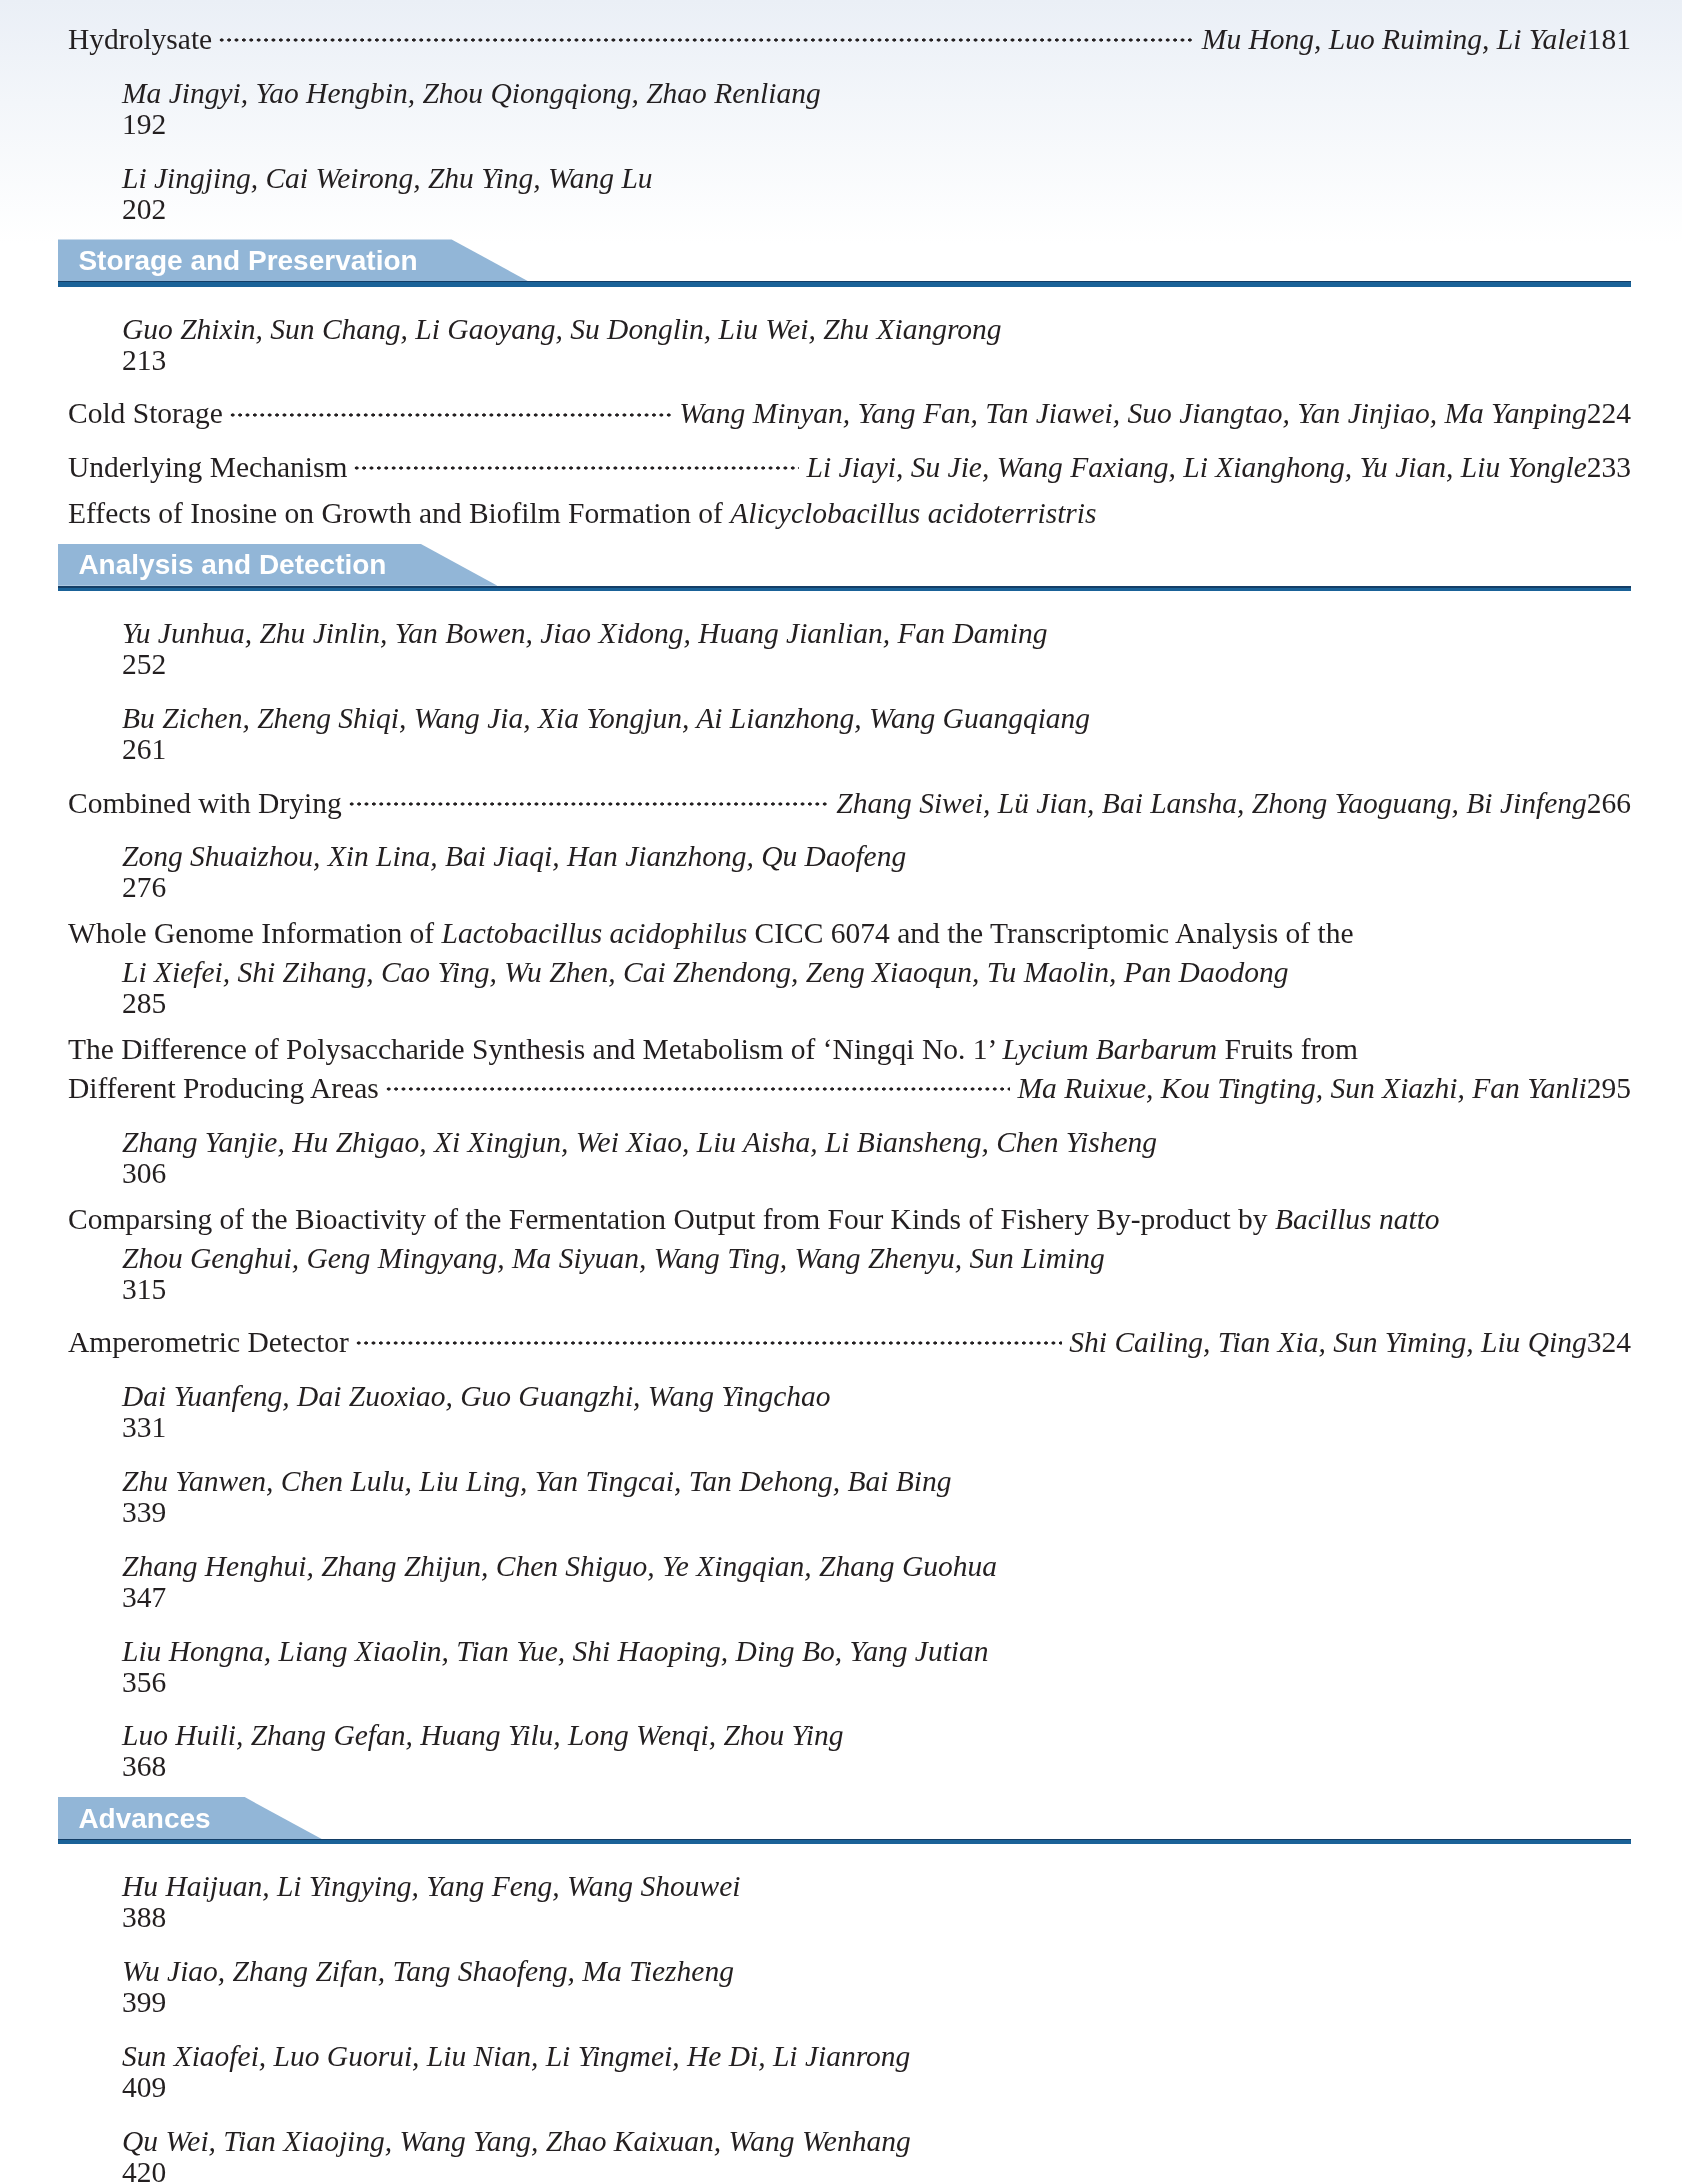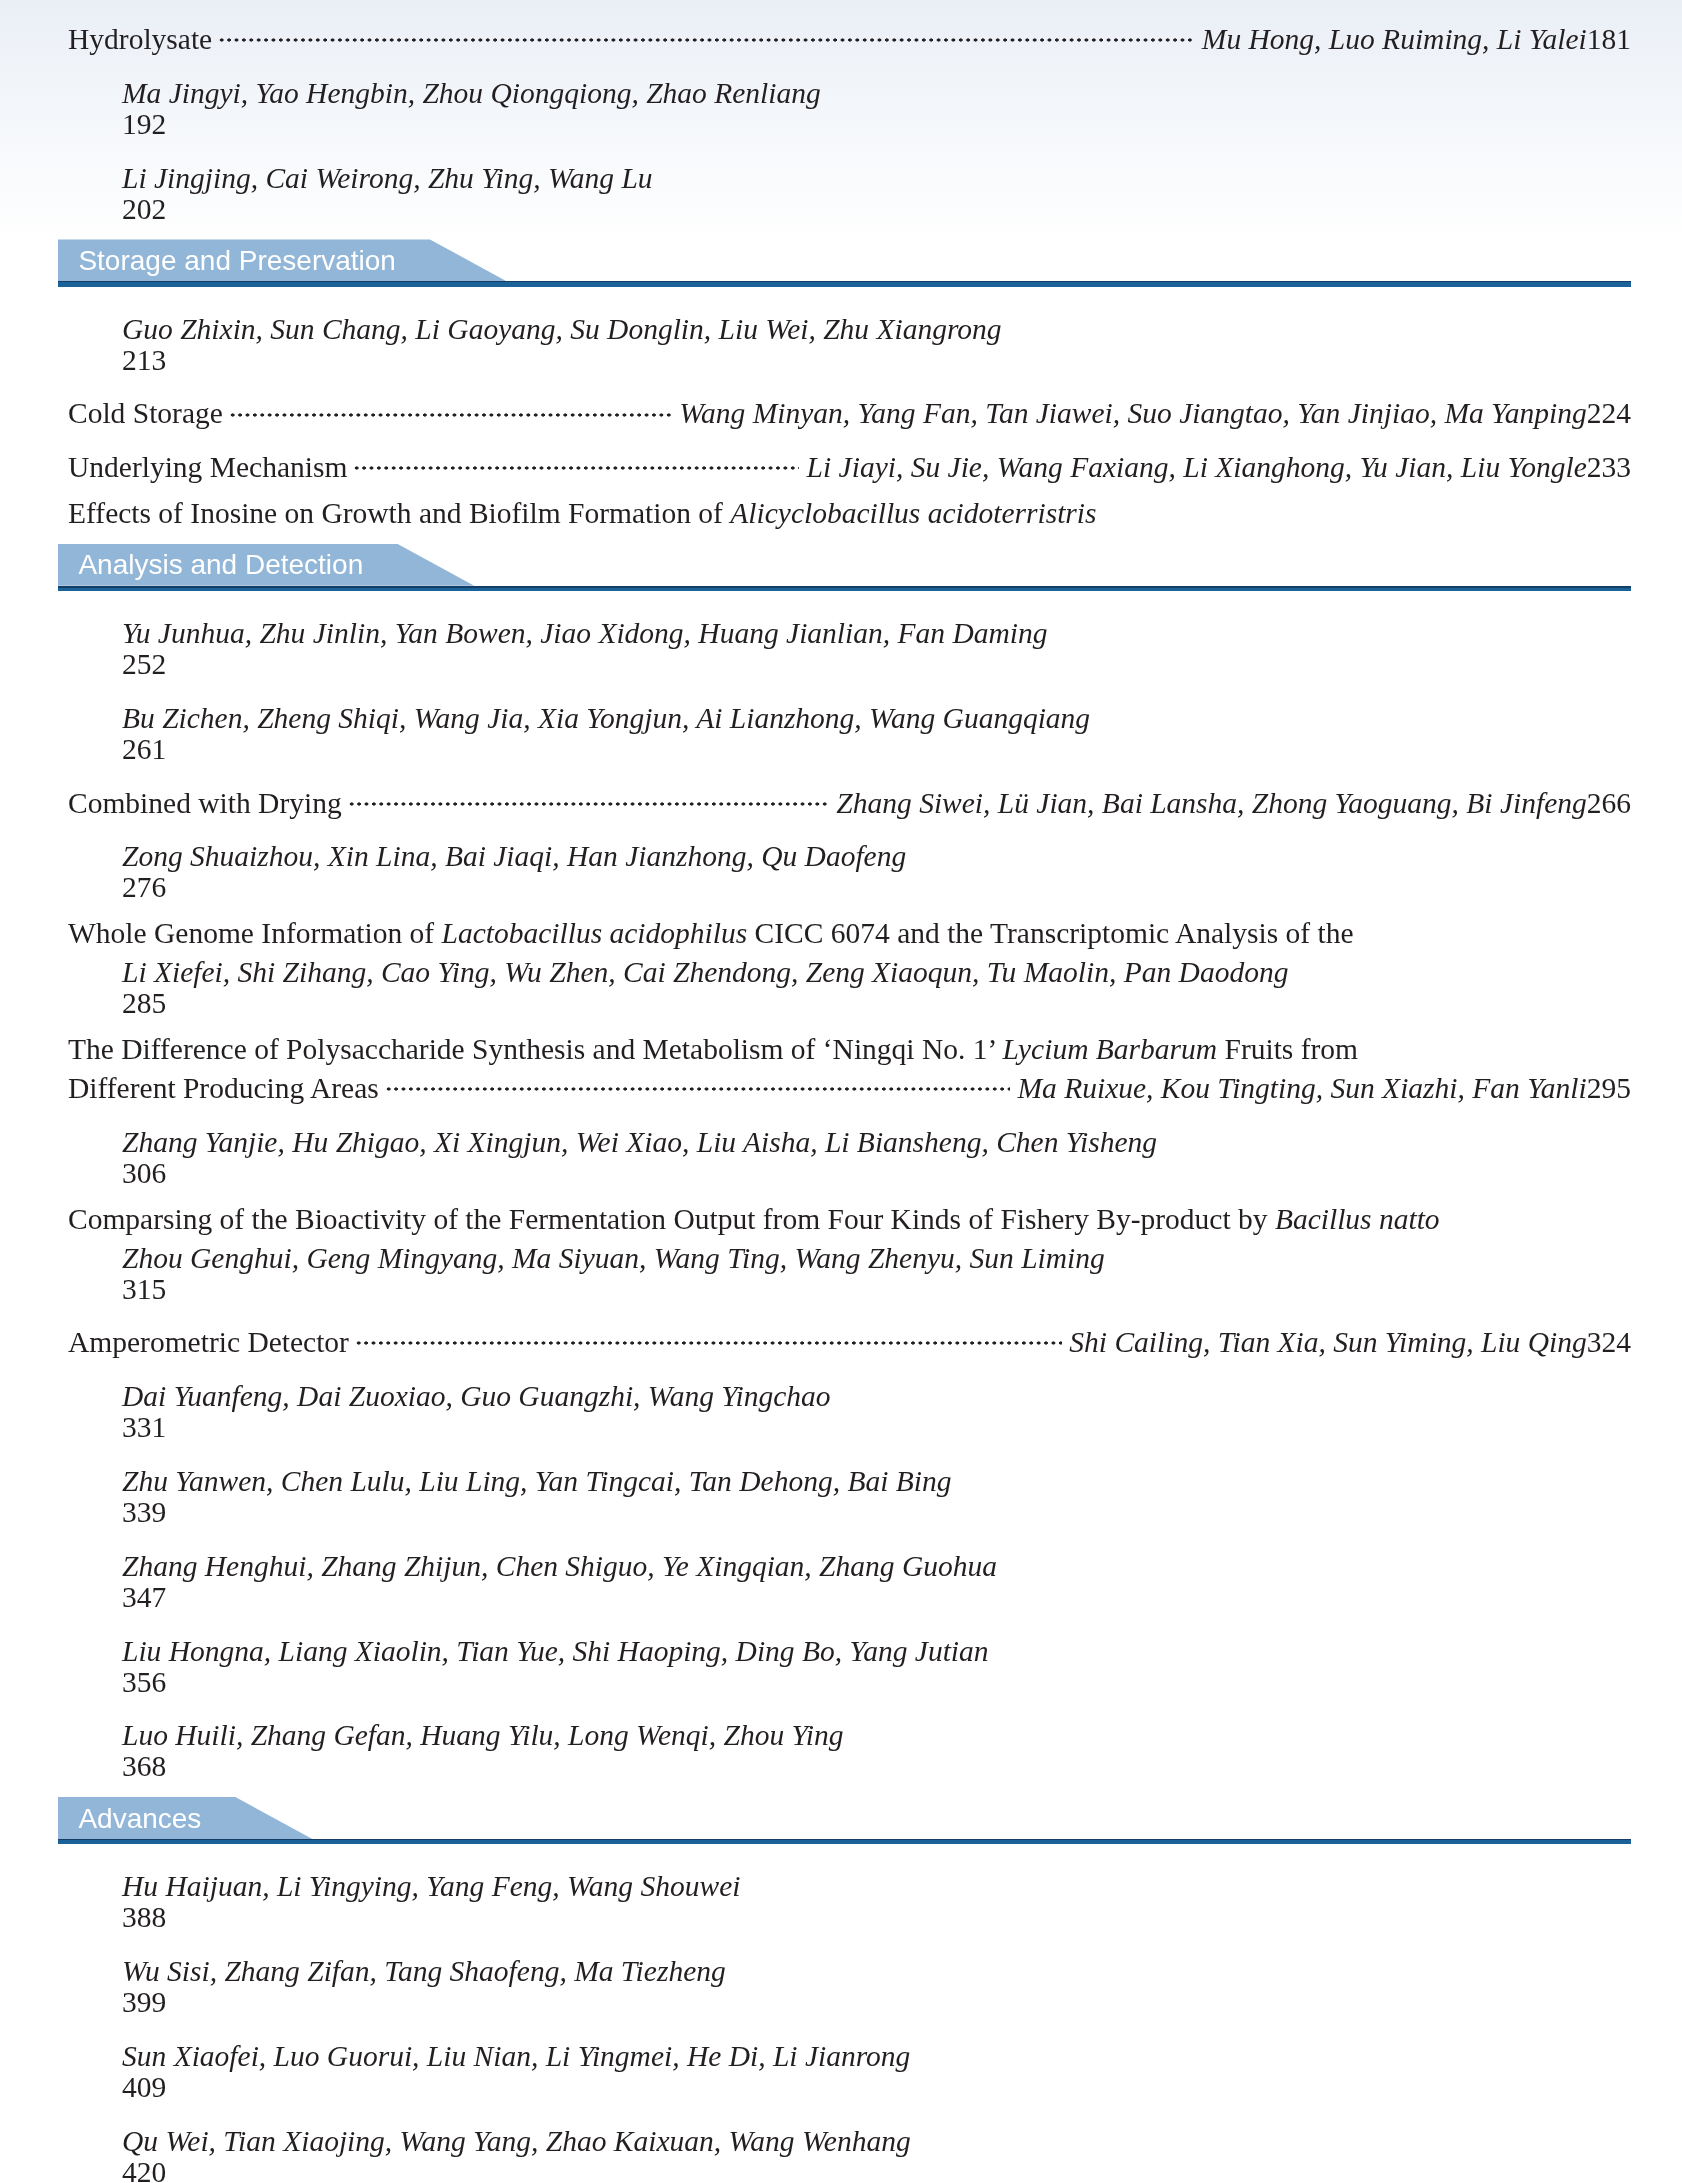--- a/index.html
+++ b/index.html
@@ -27,21 +27,21 @@
     min-width:29.5px;
     align-self:stretch;
     margin:0 7.4px 0 5.9px;
     background-image:radial-gradient(circle, var(--text,#231f20) 1.6px, rgba(0,0,0,0) 1.9px);
     background-size:7.4px 4.4px;
     background-repeat:repeat-x;
     background-position:0 64%;
   }
   .authors{font-style:italic;white-space:nowrap;margin-top:8px;}
   .pagenum{white-space:nowrap;}
-  .section-header{margin:6px 0 19px -10.3px;}
+  .section-header{margin:6px 0 19px -10.3px;font-weight:bold;}
   .banner{
     display:inline-flex;
     align-items:center;
     height:42px;
     padding:0 111px 0 20.7px;
     background:var(--banner,#92b6d7);
     clip-path:polygon(0 0, calc(100% - 77px) 0, 100% 100%, 0 100%);
     font-family:"Liberation Sans", sans-serif;
     font-size:28px;
     color:#ffffff;
@@ -239,21 +239,21 @@
       <div class="lead-line indent">
         <span class="leader"></span>
         <span class="authors">Hu Haijuan, Li Yingying, Yang Feng, Wang Shouwei</span>
         <span class="pagenum">388</span>
       </div>
     </div>
     <div class="entry">
       <div class="t-line"><span></span></div>
       <div class="lead-line indent">
         <span class="leader"></span>
-        <span class="authors">Wu Sisi, Zhang Zifan, Tang Shaofeng, Ma Tiezheng</span>
+        <span class="authors">Wu Jiao, Zhang Zifan, Tang Shaofeng, Ma Tiezheng</span>
         <span class="pagenum">399</span>
       </div>
     </div>
     <div class="entry">
       <div class="t-line"><span></span></div>
       <div class="lead-line indent">
         <span class="leader"></span>
         <span class="authors">Sun Xiaofei, Luo Guorui, Liu Nian, Li Yingmei, He Di, Li Jianrong</span>
         <span class="pagenum">409</span>
       </div>

